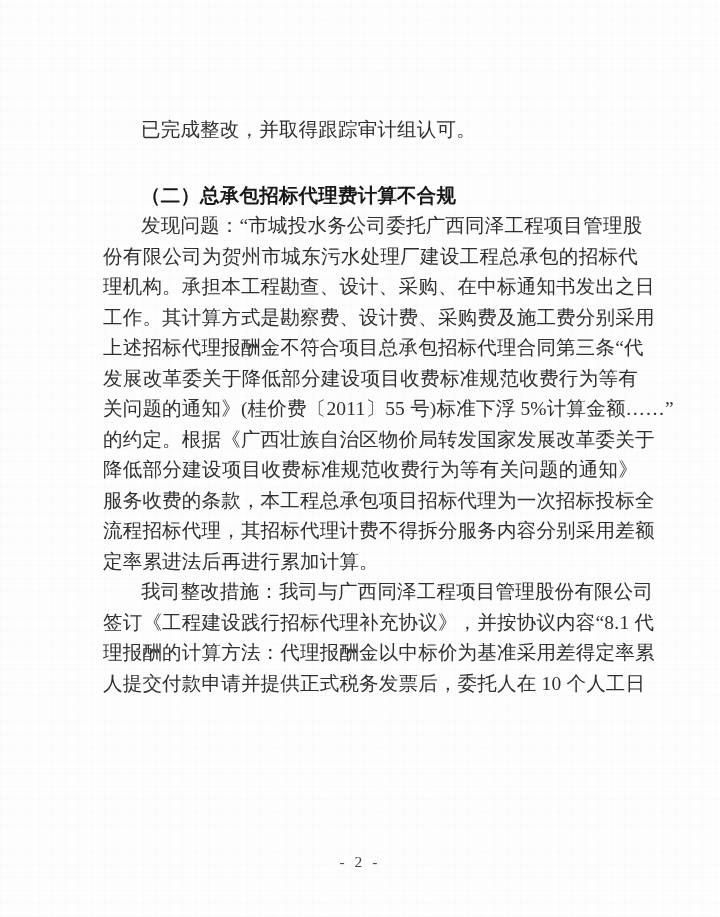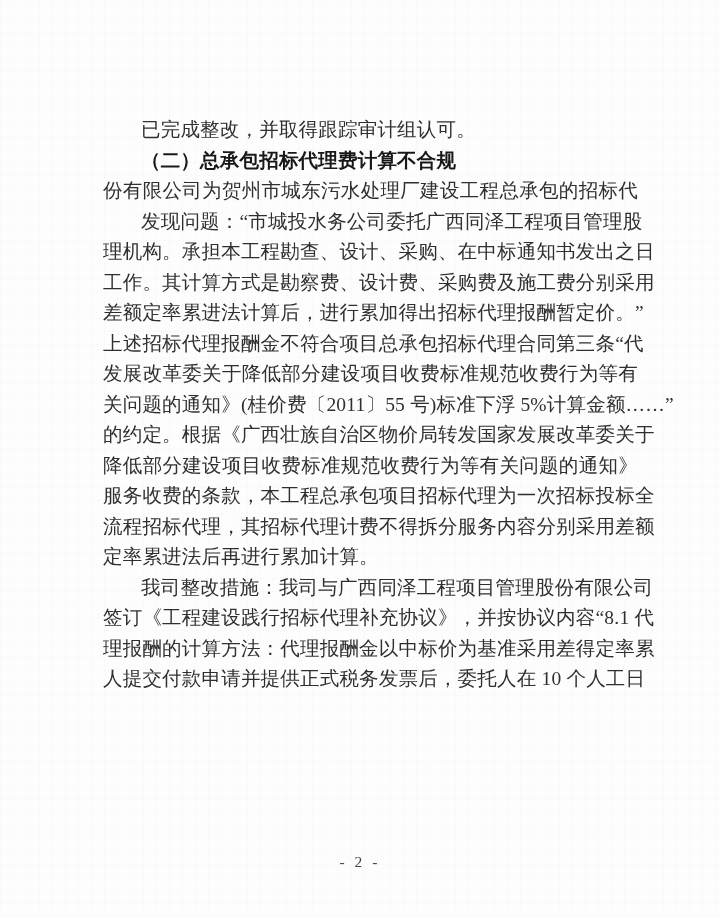--- a/index.html
+++ b/index.html
@@ -40,45 +40,45 @@
   .line.short {
     text-align: center;
     text-align-last: left;
   }
   .line.indent {
     text-indent: 38px;
   }
   .line.bold {
     font-weight: bold;
     color: #181818;
+    margin-top: 35px;
   }
   .footer {
     position: absolute;
     top: 848px;
     left: 0;
     width: 720px;
     text-align: center;
     font-size: 15.5px;
     color: #454545;
     letter-spacing: 3px;
     line-height: 28px;
   }
 </style>
 </head>
 <body>
 
 <div class="page">
   <div class="textblock">
     <div class="line indent short">已完成整改，并取得跟踪审计组认可。</div>
     <div class="line indent bold short">（二）总承包招标代理费计算不合规</div>
+    <div class="line indent">发现问题：“市城投水务公司委托广西同泽工程项目管理股</div>
     <div class="line">份有限公司为贺州市城东污水处理厂建设工程总承包的招标代</div>
-    <div class="line indent">发现问题：“市城投水务公司委托广西同泽工程项目管理股</div>
     <div class="line">理机构。承担本工程勘查、设计、采购、在中标通知书发出之日</div>
     <div class="line">工作。其计算方式是勘察费、设计费、采购费及施工费分别采用</div>
-    <div class="line">差额定率累进法计算后，进行累加得出招标代理报酬暂定价。”</div>
     <div class="line">上述招标代理报酬金不符合项目总承包招标代理合同第三条“代</div>
     <div class="line">发展改革委关于降低部分建设项目收费标准规范收费行为等有</div>
     <div class="line">关问题的通知》(桂价费〔2011〕55 号)标准下浮 5%计算金额……”</div>
     <div class="line">的约定。根据《广西壮族自治区物价局转发国家发展改革委关于</div>
     <div class="line">降低部分建设项目收费标准规范收费行为等有关问题的通知》</div>
     <div class="line">服务收费的条款，本工程总承包项目招标代理为一次招标投标全</div>
     <div class="line">流程招标代理，其招标代理计费不得拆分服务内容分别采用差额</div>
     <div class="line short">定率累进法后再进行累加计算。</div>
     <div class="line indent">我司整改措施：我司与广西同泽工程项目管理股份有限公司</div>
     <div class="line">签订《工程建设践行招标代理补充协议》，并按协议内容“8.1 代</div>

